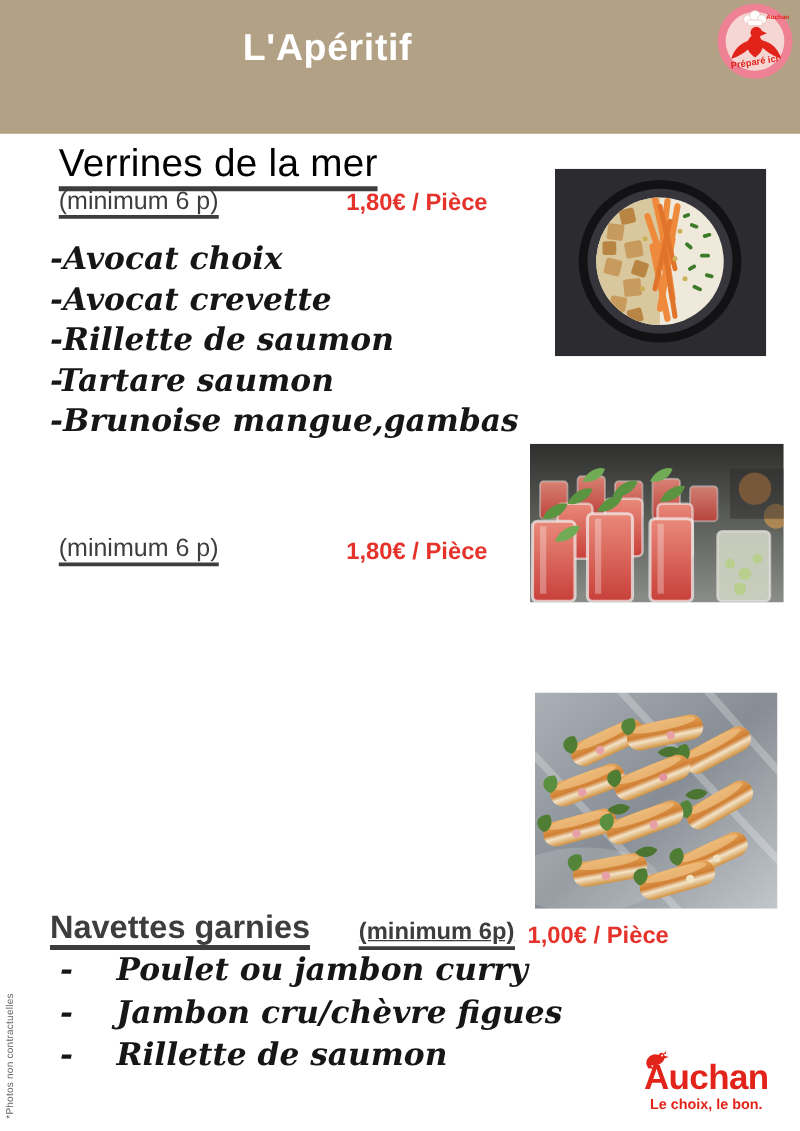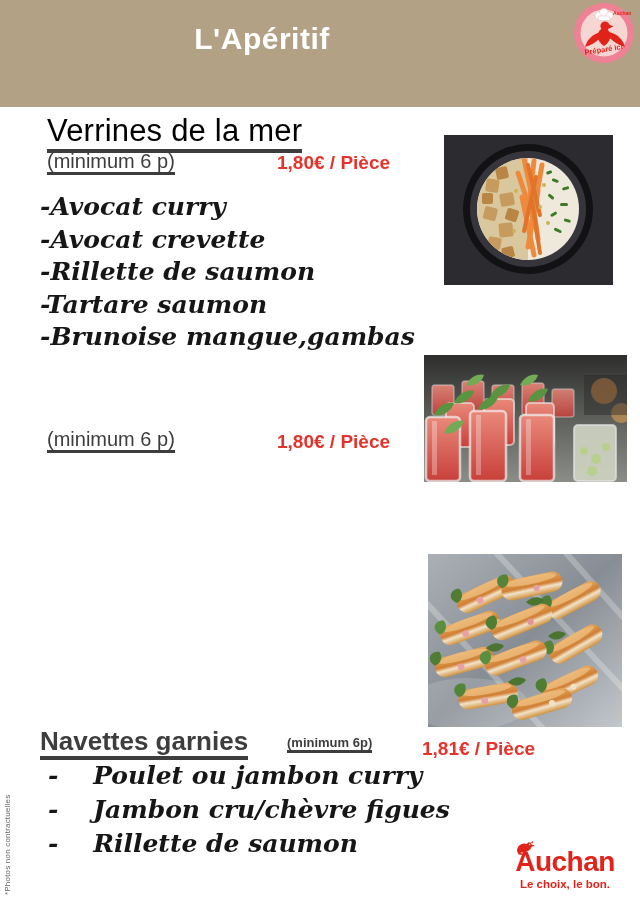--- a/index.html
+++ b/index.html
@@ -21,22 +21,22 @@
   }
   .heading-md {
     position:absolute; font-size:26px; font-weight:800; color:#3d3d3d;
     line-height:1.12; border-bottom:4px solid #3d3d3d;
   }
   .heading-min {
     position:absolute; font-size:20px; font-weight:400; color:#3d3d3d;
     line-height:1.1; border-bottom:3px solid #3d3d3d;
   }
   .heading-min-sm {
-    position:absolute; font-size:13px; font-weight:800; color:#3d3d3d;
-    line-height:1.1; border-bottom:3px solid #3d3d3d;
+    position:absolute; font-size:19px; font-weight:800; color:#3d3d3d;
+    line-height:1.1; border-bottom:3px solid #3d3d3d;text-decoration:underline;
   }
   .price { position:absolute; font-size:19px; font-weight:700; color:#e5332c; }
   
   .items { position:absolute; font-family:"DejaVu Serif", serif; font-style:italic;
            font-weight:600; font-size:25px; color:#161616; }
   .items .menu-item { white-space:pre; }
   #sec1-items { left:40px; top:191px; line-height:32.5px; }
   #sec2-items { left:40px; top:466px; line-height:32.4px; }
   #sec3-items { left:48px; top:759px; line-height:34px; }
   
@@ -97,21 +97,21 @@
         <text x="40" y="13" font-size="5" font-weight="bold" fill="#e2231a">Auchan</text>
         <text x="31" y="50" font-size="7.5" font-weight="bold" fill="#e2231a" text-anchor="middle" transform="rotate(-9 31 50)">Préparé ici</text>
       </svg>
     </div>
   </div>
 
   <div id="sec1-heading" class="heading-lg">Verrines de la mer</div>
   <div id="sec1-min" class="heading-min">(minimum 6 p)</div>
   <div id="sec1-price" class="price">1,80€ / Pièce</div>
   <div id="sec1-items" class="items">
-    <div class="menu-item">-Avocat curry</div>
+    <div class="menu-item">-Avocat choix</div>
     <div class="menu-item">-Avocat crevette</div>
     <div class="menu-item">-Rillette de saumon</div>
     <div class="menu-item">-Tartare saumon</div>
     <div class="menu-item">-Brunoise mangue,gambas</div>
   </div>
 
   <div id="photo1" class="photo">
     <svg viewBox="0 0 169 150">
       <rect width="169" height="150" fill="#2b2b30"></rect>
       <circle cx="84" cy="74" r="65" fill="#121215"></circle>
@@ -329,21 +329,21 @@
         <path d="M98,48 C104,42 112,42 116,46 C112,52 104,54 98,48 Z"></path>
         <path d="M58,94 C64,88 72,88 76,92 C72,98 64,100 58,94 Z"></path>
         <path d="M120,82 C126,76 134,76 138,80 C134,86 126,88 120,82 Z"></path>
         <path d="M80,128 C86,122 94,122 98,126 C94,132 86,134 80,128 Z"></path>
       </g>
     </svg>
   </div>
 
   <div id="sec3-heading" class="heading-md">Navettes garnies</div>
   <div id="sec3-min" class="heading-min-sm">(minimum 6p)</div>
-  <div id="sec3-price" class="price">1,81€ / Pièce</div>
+  <div id="sec3-price" class="price">1,00€ / Pièce</div>
   <div id="sec3-items" class="items">
     <div class="menu-item">-    Poulet ou jambon curry</div>
     <div class="menu-item">-    Jambon cru/chèvre figues</div>
     <div class="menu-item">-    Rillette de saumon</div>
   </div>
 
   <div class="footnote">*Photos non contractuelles</div>
 
   <div class="footer-logo">
     <div class="footer-brand-row">

